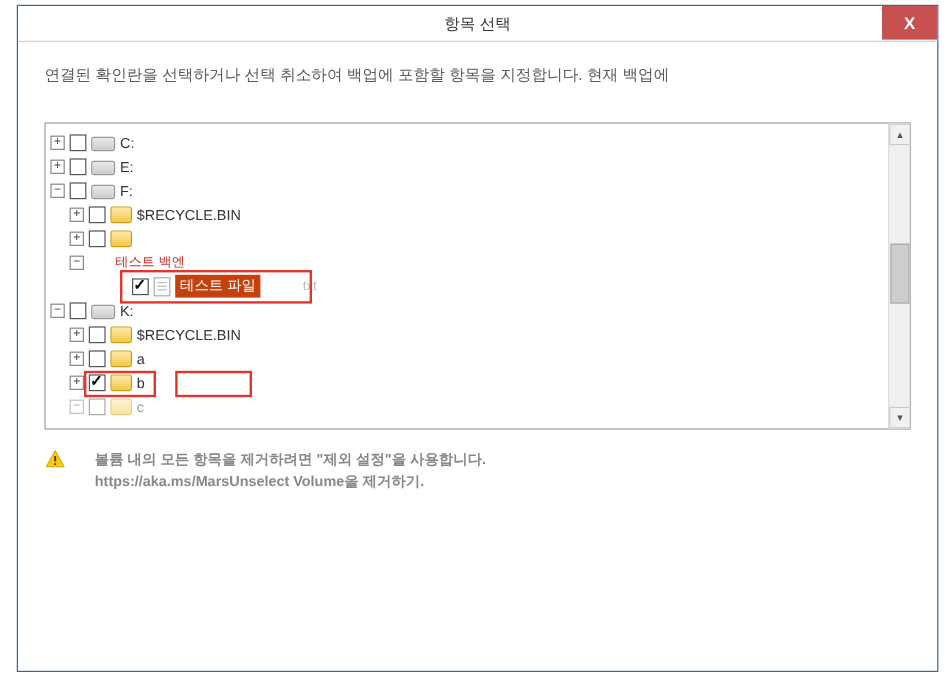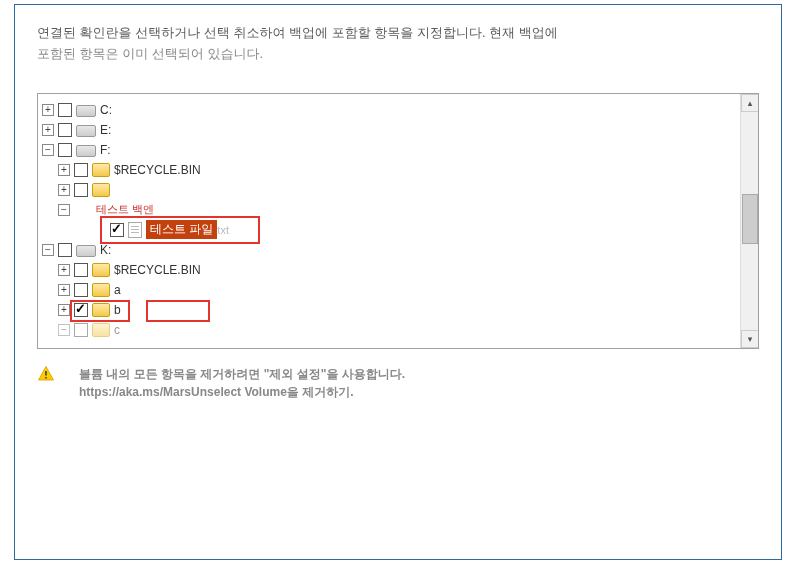--- a/index.html
+++ b/index.html
@@ -161,21 +161,21 @@
       top: 3px; left: 2px; right: 2px; height: 1px;
       background: #bbb;
       box-shadow: 0 3px 0 #bbb, 0 6px 0 #bbb;
     }
     .label { color: #333; font-size: 12px; }
     .label.selected {
       background: #c2410c;
       color: #fff;
       padding: 1px 4px;
     }
-    .label.faded { color: #bbb; font-size: 11px;}
+    .label.faded { color: #bbb; font-size: 11px; padding-left: 35px;}
     .label.red { color: #c7322e; font-size: 11px; }
     .indent { display: inline-block; }
     .i1 { width: 16px; }
     .i3 { width: 48px; }
     .redbox {
       position: absolute;
       border: 2px solid #e3352e;
       pointer-events: none;
     }
     .footer {
@@ -216,25 +216,30 @@
     .btn.primary-highlight {
       outline: 3px solid #e3352e;
       outline-offset: -1px;
     }
   </style>
 </head>
 <body>
 
 <div class="window">
 
+  <div class="titlebar">
+    <span class="titlebar-title">항목 선택</span>
+    <div class="close-btn">
+      <span>X</span>
+    </div>
+  </div>
 
   <div class="content">
     <div class="description">
       <div>연결된 확인란을 선택하거나 선택 취소하여 백업에 포함할 항목을 지정합니다. 현재 백업에</div>
-      <div class="line2">포함된 항목은 이미 선택되어 있습니다.</div>
     </div>
 
     <div class="tree-panel">
       <div class="tree-scroll">
 
         <div class="tree-row">
           <span class="expander">+</span>
           <span class="checkbox"></span>
           <span class="icon drive-icon"></span>
           <span class="label">C:</span>

